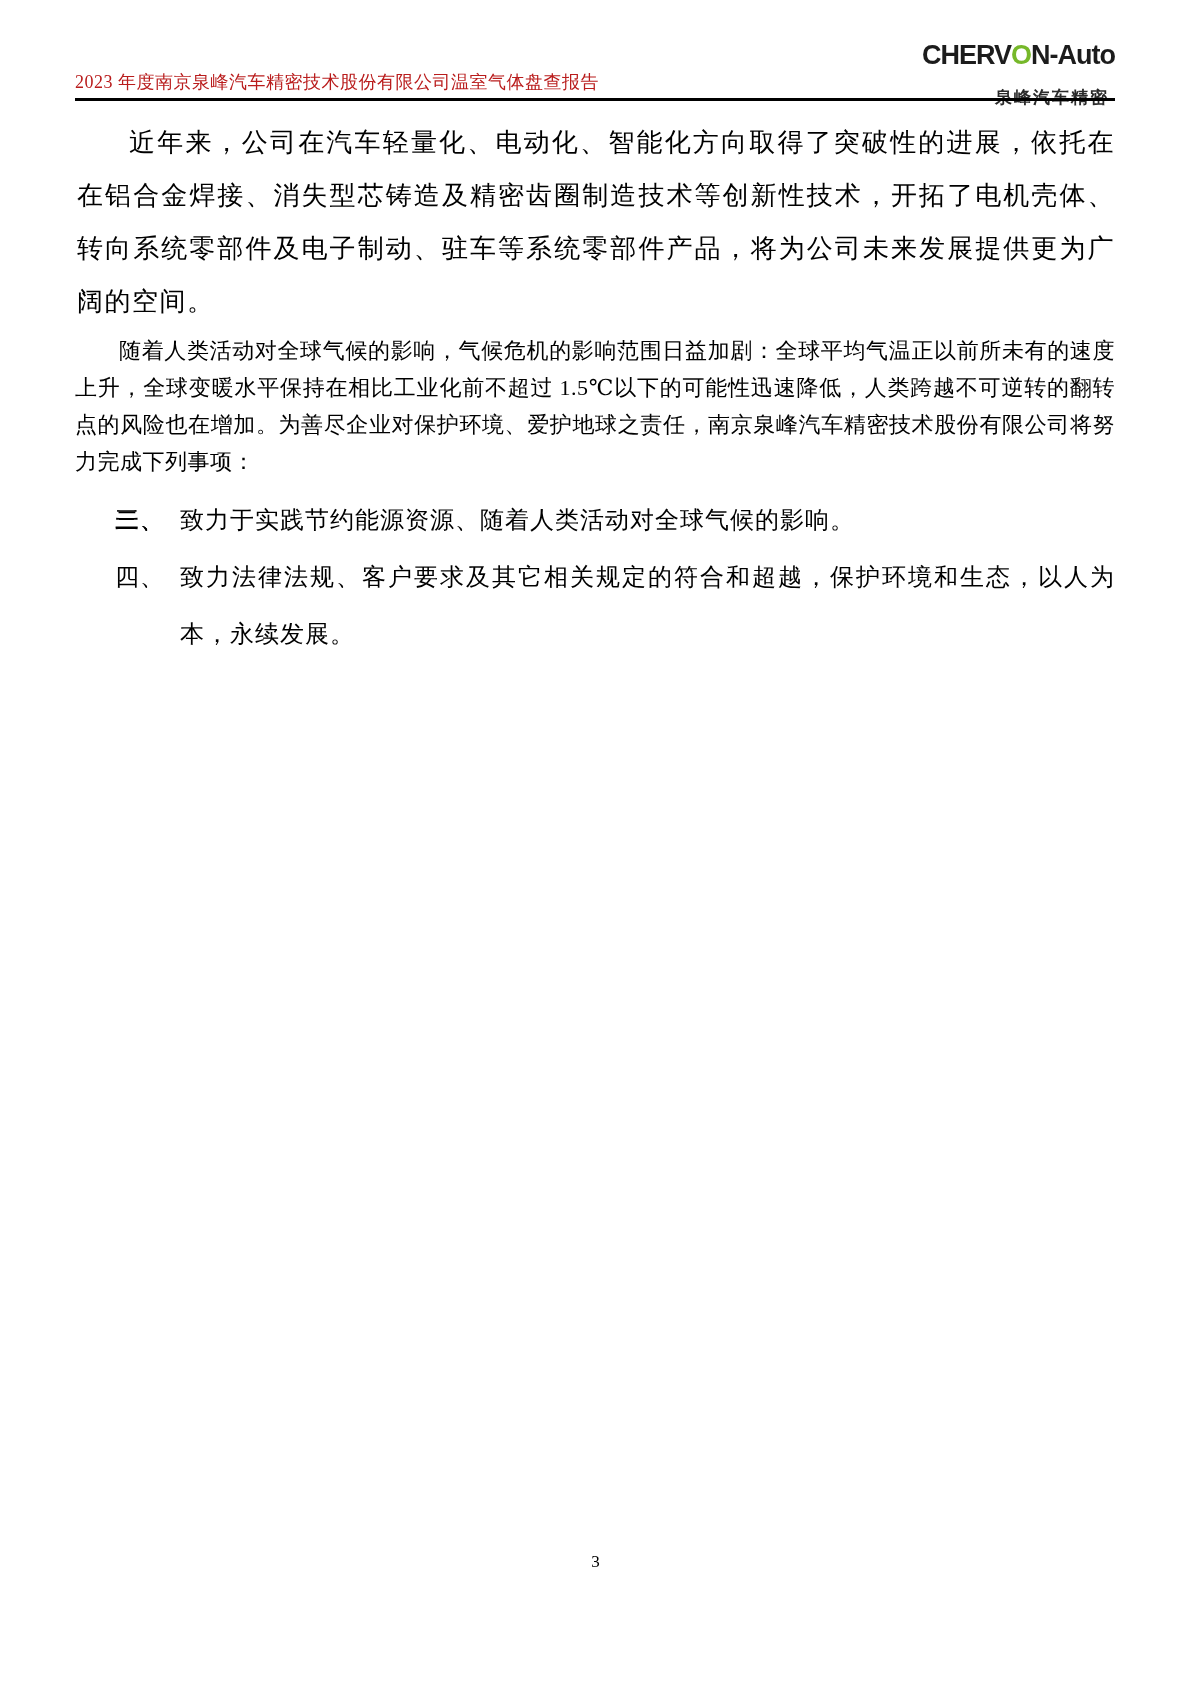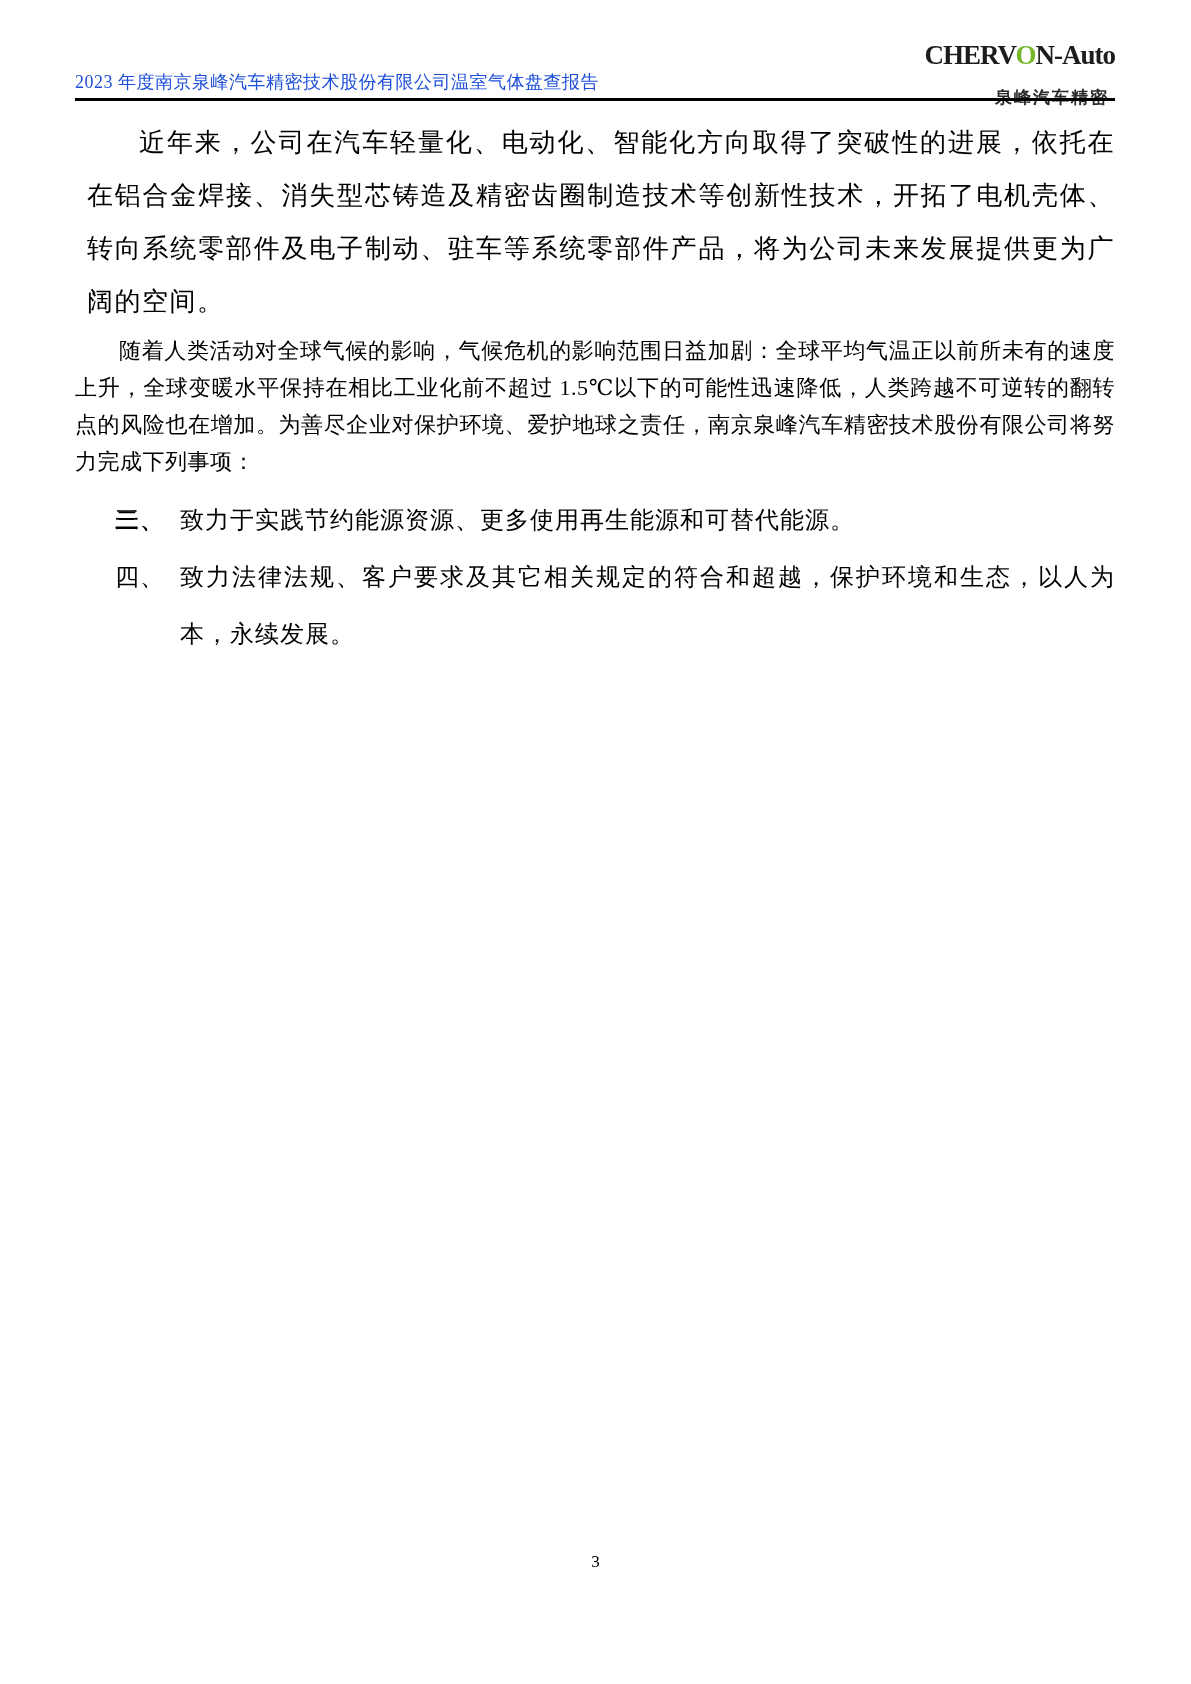--- a/index.html
+++ b/index.html
@@ -13,29 +13,29 @@
     overflow: hidden;
   }
   
   .header { position: absolute; top: 0; left: 0; right: 0; height: 101px; }
   .header-title {
     position: absolute;
     left: 75px;
     bottom: 7px;
     font-size: 18px;
     letter-spacing: 0.5px;
-    color: #1d4ed8;
+    color: #b91c1c;
     white-space: nowrap;
   }
   .logo {
     position: absolute;
     right: 76px;
     top: 42px;
     text-align: right;
-    font-family: Liberation Serif, serif;
+    font-family: Liberation Sans, sans-serif;
     line-height: 1;
   }
   .logo-word {
     font-size: 27px;
     font-weight: 800;
     letter-spacing: -1px;
     color: #1c1c1c;
     white-space: nowrap;
   }
   .logo-o { color: #76b82a; }
@@ -55,21 +55,21 @@
     border-top: 3px solid #000;
   }
   
   .content {
     position: absolute;
     top: 101px;
     left: 75px;
     width: 1040px;
   }
   .para-intro {
-    margin: 15px 0 0 12px;
+    margin: 15px 0 0 2px;
     font-size: 26px;
     line-height: 53px;
     letter-spacing: 1.5px;
     text-align: justify;
     text-indent: 2em;
     color: #000;
   }
   .section-heading {
     margin: 19px 0 0 0;
     font-size: 25px;
@@ -143,21 +143,21 @@
       <div class="policy-item">
         <span class="policy-marker">一、</span>
       </div>
 
       <div class="policy-item">
         <span class="policy-marker">二、</span>
       </div>
 
       <div class="policy-item">
         <span class="policy-marker">三、</span>
-        <span>致力于实践节约能源资源、更多使用再生能源和可替代能源。</span>
+        <span>致力于实践节约能源资源、随着人类活动对全球气候的影响。</span>
       </div>
 
       <div class="policy-item">
         <span class="policy-marker">四、</span>
         <span>致力法律法规、客户要求及其它相关规定的符合和超越，保护环境和生态，以人为本，永续发展。</span>
       </div>
 
     </div>
   </div>
 

